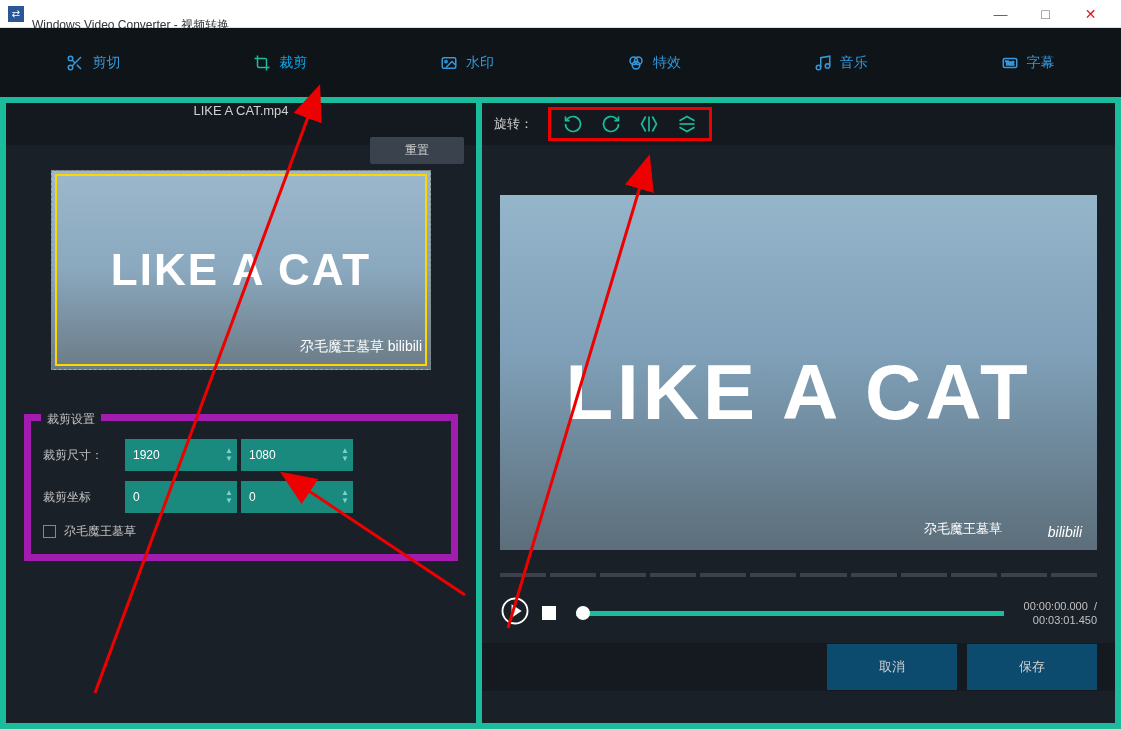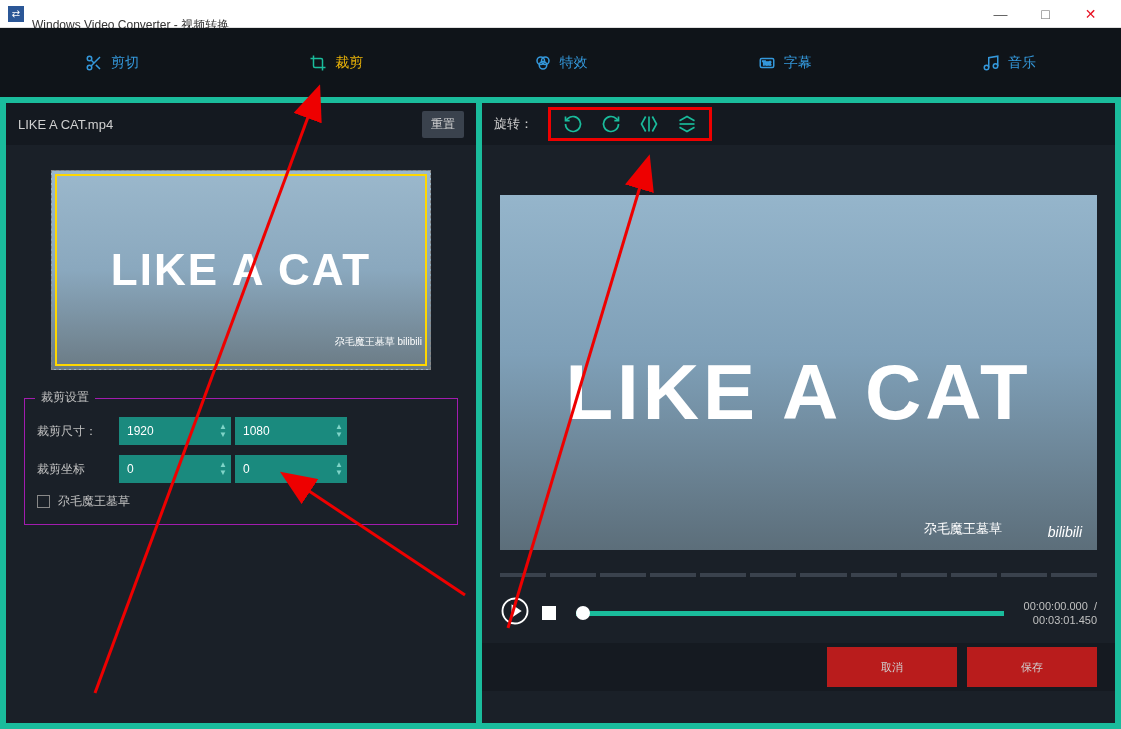--- a/index.html
+++ b/index.html
@@ -64,21 +64,21 @@
   flex: 1;
   display: flex;
   align-items: center;
   justify-content: center;
   color: #3498db;
   font-size: 14px;
   gap: 8px;
   cursor: pointer;
 }
 .tab.active {
-  color: #eab308;
+  color: #0ea5e9;
 }
 .tab svg { width: 18px; height: 18px; }
 
 .content {
   flex: 1;
   display: flex;
   background: #1abc9c;
   padding: 6px;
   gap: 6px;
 }
@@ -95,33 +95,35 @@
   color: #c0c0c0;
   display: flex;
   flex-direction: column;
 }
 .file-row {
   height: 42px;
   display: flex;
   align-items: center;
   padding: 0 12px;
   background: #141920;
+  flex-direction: column;
 }
 .file-row .filename {
   font-size: 13px;
   color: #d0d0d0;
 }
 .file-row .reset-btn {
   margin-left: auto;
   background: #3a424d;
   color: #d0d0d0;
-  padding: 5px 9px;
+  padding: 5px 35px;
   font-size: 12px;
   border-radius: 2px;
   cursor: pointer;
+  margin-top: 19px;
 }
 .crop-preview {
   margin: 25px 45px 15px 45px;
   height: 200px;
   border: 1px dashed #888;
   background: linear-gradient(180deg, #9bb8cc 0%, #8aa8be 50%, #6b7b85 100%);
   position: relative;
   display: flex;
   align-items: center;
   justify-content: center;
@@ -135,28 +137,28 @@
 .crop-preview .text-overlay {
   color: #fff;
   font-size: 44px;
   font-weight: 900;
   letter-spacing: 2px;
   font-family: Arial Black, Arial, sans-serif;
 }
 .crop-preview .wm {
   position: absolute;
   right: 8px;
-  bottom: 20px;
+  bottom: 13px;
   color: #fff;
-  font-size: 10px;
+  font-size: 14px;
 }
 
 .settings-group {
-  border: 1px solid #a21caf;
-  margin: 13px 18px;
+  border: 7px solid #a21caf;
+  margin: 29px 18px;
   padding: 18px 12px 14px 12px;
   position: relative;
 }
 .settings-group .legend {
   position: absolute;
   top: -10px;
   left: 10px;
   background: #1a2028;
   padding: 0 6px;
   font-size: 12px;
@@ -172,21 +174,21 @@
   width: 78px;
   font-size: 12px;
   color: #c0c0c0;
 }
 .spinbox {
   width: 112px;
   height: 28px;
   background: #1a8a7e;
   display: flex;
   align-items: center;
-  padding: 8px 8px;
+  padding: 16px 8px;
   font-size: 12px;
   color: #fff;
   position: relative;
 }
 .spinbox .arrows {
   position: absolute;
   right: 4px;
   display: flex;
   flex-direction: column;
   font-size: 8px;
@@ -296,27 +298,27 @@
   height: 48px;
   background: #151a21;
   display: flex;
   align-items: center;
   justify-content: flex-end;
   padding: 0 18px;
   gap: 10px;
 }
 .btn {
   width: 130px;
-  height: 40px;
-  background: #b91c1c;
+  height: 46px;
+  background: #0c4a6e;
   color: #d0d0d0;
   display: flex;
   align-items: center;
   justify-content: center;
-  font-size: 11px;
+  font-size: 13px;
   cursor: pointer;
 }
 
 
 .annot {
   position: absolute;
   pointer-events: none;
   z-index: 100;
 }
 </style>
@@ -348,40 +350,48 @@
     </div>
     <div class="tab active">
       <svg viewBox="0 0 24 24" fill="none" stroke="#1abc9c" stroke-width="2">
           <path d="M6 2v14a2 2 0 0 0 2 2h14"></path>
           <path d="M18 22V8a2 2 0 0 0-2-2H2"></path>
         </svg>
       <span>裁剪</span>
     </div>
     <div class="tab">
       <svg viewBox="0 0 24 24" fill="none" stroke="#3498db" stroke-width="2">
+          <rect x="3" y="5" width="18" height="14" rx="2"></rect>
+          <circle cx="8" cy="10" r="1.5"></circle>
+          <path d="M21 15l-5-5-8 8"></path>
+        </svg>
+      <span>水印</span>
+    </div>
+    <div class="tab">
+      <svg viewBox="0 0 24 24" fill="none" stroke="#3498db" stroke-width="2">
           <circle cx="9" cy="9" r="5"></circle>
           <circle cx="15" cy="9" r="5"></circle>
           <circle cx="12" cy="15" r="5"></circle>
         </svg>
       <span>特效</span>
-    </div>
-    <div class="tab">
-      <svg viewBox="0 0 24 24" fill="none" stroke="#3498db" stroke-width="2">
-          <rect x="3" y="6" width="18" height="12" rx="2"></rect>
-          <text x="6" y="15" font-size="6" fill="#3498db">Text</text>
-        </svg>
-      <span>字幕</span>
     </div>
     <div class="tab">
       <svg viewBox="0 0 24 24" fill="none" stroke="#3498db" stroke-width="2">
           <path d="M9 18V5l12-2v13"></path>
           <circle cx="6" cy="18" r="3"></circle>
           <circle cx="18" cy="16" r="3"></circle>
         </svg>
       <span>音乐</span>
+    </div>
+    <div class="tab">
+      <svg viewBox="0 0 24 24" fill="none" stroke="#3498db" stroke-width="2">
+          <rect x="3" y="6" width="18" height="12" rx="2"></rect>
+          <text x="6" y="15" font-size="6" fill="#3498db">Text</text>
+        </svg>
+      <span>字幕</span>
     </div>
   </div>
 
   <div class="content">
 
     <div class="left-pane">
       <div class="file-row">
         <span class="filename">LIKE A CAT.mp4</span>
         <span class="reset-btn">重置</span>
       </div>

